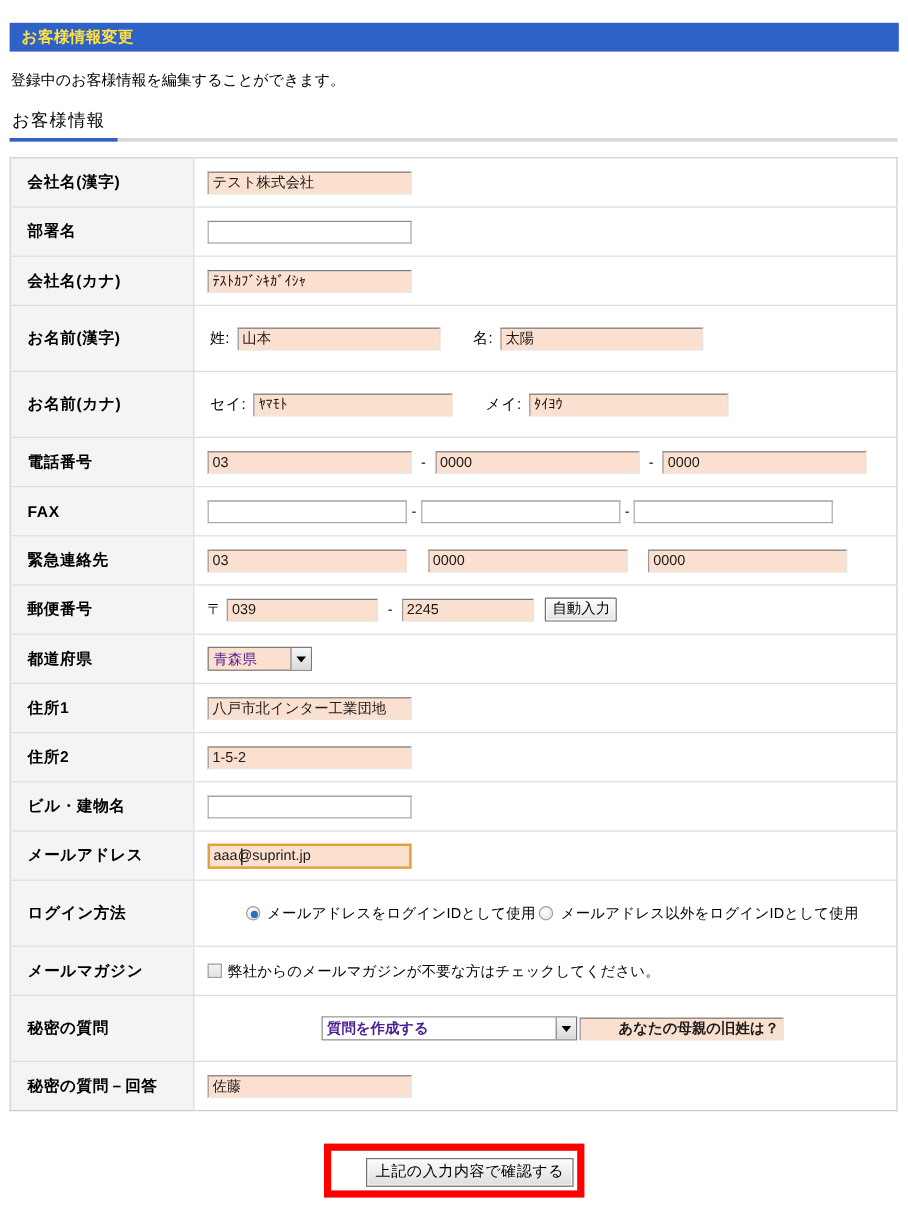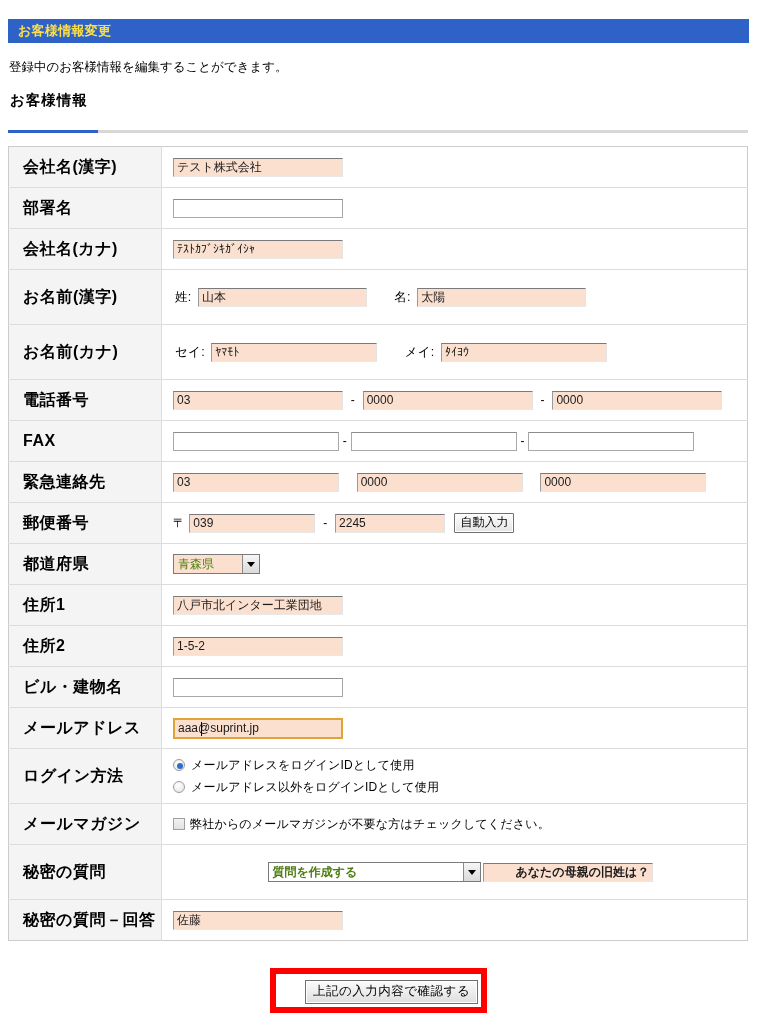--- a/index.html
+++ b/index.html
@@ -38,24 +38,24 @@
     color: #000;
   }
 
   
   .section-head {
     margin: 15px 8px 0 8px;
     position: relative;
   }
   .section-head .sh-text {
     font-size: 14.5px;
-    font-weight: bold;
+    font-weight: normal;
     letter-spacing: 1px;
     display: block;
-    padding: 0 0 20px 2px;
+    padding: 0 0 5px 2px;
   }
   .sh-rule {
     position: relative;
     height: 3px;
     background: #d8d8d8;
     width: 740px;
   }
   .sh-rule::before {
     content: "";
     position: absolute;
@@ -74,21 +74,21 @@
     table-layout: fixed;
   }
   .form-table tr { border-bottom: 1px solid #dcdcdc; }
   .form-table tr:last-child { border-bottom: none; }
   .form-table th {
     width: 153px;
     background: #f4f4f4;
     border-right: 1px solid #dcdcdc;
     text-align: left;
     font-weight: bold;
-    font-size: 16px;
+    font-size: 13px;
     padding: 0 0 0 14px;
     vertical-align: middle;
     letter-spacing: .5px;
   }
   .form-table td {
     padding: 0 0 0 11px;
     vertical-align: middle;
     background: #ffffff;
   }
 
@@ -200,21 +200,21 @@
     height: 20px;
     border: 1px solid #7a7a7a;
     background: #fbe0d0;
     vertical-align: middle;
     font-size: 12px;
   }
   .sel .sel-val {
     padding: 0 6px 0 4px;
     line-height: 18px;
     white-space: nowrap;
-    color: #4d7c0f;
+    color: #4c1d95;
     flex: 1 1 auto;
   }
   .sel .sel-arrow {
     width: 17px;
     flex: 0 0 17px;
     background: linear-gradient(#f6f6f6, #dadada);
     border-left: 1px solid #8a8a8a;
     display: flex;
     align-items: center;
     justify-content: center;
@@ -255,21 +255,21 @@
     border-radius: 50%;
     background: #2b6fc9;
   }
   .checkbox {
     width: 12px; height: 12px;
     border: 1px solid #a0a0a0;
     background: linear-gradient(#f2f2f2, #e2e2e2);
     margin-right: 5px;
     flex: 0 0 12px;
   }
-  .stack { display: flex; flex-direction: column; justify-content: center; gap: 3px; }
+  .stack { display: flex; flex-direction: row; justify-content: center; gap: 3px; }
   .stack-q { display: flex; flex-direction: row; justify-content: center; gap: 2px; align-items: center; font-weight: bold; }
 
   
   .submit-area {
     position: relative;
     margin-top: 17px;
     height: 56px;
   }
   .redbox {
     position: absolute;

